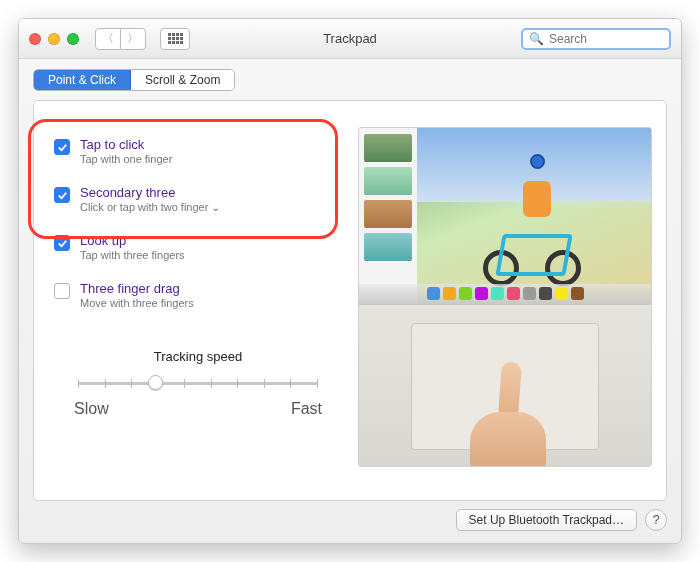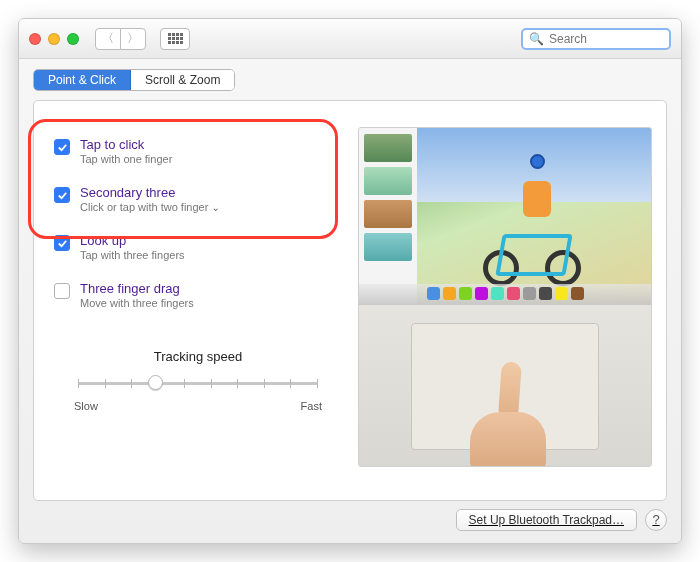--- a/index.html
+++ b/index.html
@@ -82,21 +82,21 @@
     left:-6px;top:18px;width:310px;height:120px;pointer-events:none;z-index:4;
   }
 
   .tracking{margin-top:30px;text-align:center;padding:0 24px;}
   .tracking .lbl{font-size:13px;color:#222;margin-bottom:6px;}
   .slider{position:relative;height:24px;}
   .slider .track{height:3px;background:#c7c7c7;border-radius:2px;position:relative;top:12px;margin:0 6px;}
   .slider .ticks{position:absolute;left:6px;right:6px;top:9px;display:flex;justify-content:space-between;}
   .slider .ticks span{width:1px;height:9px;background:#b8b8b8;}
   .slider .knob{position:absolute;width:15px;height:15px;border-radius:50%;background:#fff;border:1px solid #b5b5b5;box-shadow:0 1px 1px rgba(0,0,0,0.2);top:5px;left:30%;}
-  .slider-labels{display:flex;justify-content:space-between;font-size:11px;color:#555;margin-top:6px;padding:0 2px;}
+  .slider-labels{display:flex;justify-content:space-between;font-size:16px;color:#555;margin-top:6px;padding:0 2px;}
 
   .right{flex:1;display:flex;flex-direction:column;gap:0;}
   .preview{border:1px solid #d0d0d0;border-radius:3px;overflow:hidden;background:#e8e8e8;height:340px;display:flex;flex-direction:column;}
   .screen{flex:0 0 52%;background:linear-gradient(#dfe9d6,#cfeacf);position:relative;display:flex;}
   .thumbs{width:58px;background:#f4f4f4;padding:6px 5px;display:flex;flex-direction:column;gap:5px;}
   .thumbs .th{height:28px;border-radius:2px;}
   .th1{background:linear-gradient(#8a7,#585);} .th2{background:linear-gradient(#adb,#7b9);}
   .th3{background:linear-gradient(#c96,#a74);} .th4{background:linear-gradient(#8cc,#5aa);}
   .photo{flex:1;position:relative;background:linear-gradient(160deg,#7eb76c 0%,#cfe9b7 45%,#e3d39a 100%);overflow:hidden;}
   .sky{position:absolute;top:0;left:0;right:0;height:42%;background:linear-gradient(#88b5e8,#cfe0f3);}
@@ -109,21 +109,21 @@
   .dockbar{position:absolute;bottom:0;left:0;right:0;height:20px;background:linear-gradient(rgba(230,230,230,0.7),rgba(200,200,200,0.9));display:flex;gap:3px;padding:3px 12px;justify-content:center;}
   .dockbar span{width:13px;height:13px;border-radius:3px;}
   .d1{background:#4a90e2;}.d2{background:#f5a623;}.d3{background:#7ed321;}.d4{background:#bd10e0;}.d5{background:#50e3c2;}.d6{background:#e94e77;}.d7{background:#9b9b9b;}.d8{background:#4a4a4a;}.d9{background:#f8e71c;}.d10{background:#8b572a;}
 
   .trackpad{flex:1;background:linear-gradient(#e6e4df,#d9d7d1);position:relative;border-top:1px solid #c9c9c9;}
   .pad{position:absolute;left:52px;right:52px;top:18px;bottom:16px;background:#ece9e3;border:1px solid #c8c5be;border-radius:4px;}
   .finger{position:absolute;bottom:-6px;left:50%;transform:translateX(-50%);width:90px;height:110px;pointer-events:none;}
   .finger .tip{position:absolute;top:0;left:40px;width:20px;height:54px;background:linear-gradient(#f1c9a6,#e0b188);border-radius:10px 10px 6px 6px;transform:rotate(4deg);}
   .finger .hand{position:absolute;bottom:0;left:10px;width:76px;height:60px;background:linear-gradient(#edc3a0,#d9a87f);border-radius:30px 28px 10px 10px;}
 
-  .footer{display:flex;justify-content:flex-end;gap:8px;margin-top:8px;align-items:flex-start;text-decoration:underline;}
+  .footer{display:flex;justify-content:flex-end;gap:8px;margin-top:8px;align-items:flex-start;}
   .btn{height:22px;padding:0 12px;font-size:12px;background:linear-gradient(#fff,#f1f1f1);border:1px solid #bfbfbf;border-radius:5px;line-height:20px;color:#333;}
   .help{width:22px;height:22px;border:1px solid #bfbfbf;border-radius:50%;background:linear-gradient(#fff,#f0f0f0);font-size:13px;color:#555;line-height:20px;text-align:center;}
 </style>
 </head>
 <body>
 
 <div class="window">
 
   <div class="titlebar">
     <div class="traffic">
@@ -148,20 +148,21 @@
         <span></span>
           <span></span>
           <span></span>
           <span></span>
         <span></span>
           <span></span>
           <span></span>
           <span></span>
       </div>
     </div>
+    <div class="title">Trackpad</div>
     <div class="search">
       <span class="mag">🔍</span>
       <input placeholder="Search" style="">
 
     </div>
   </div>
 
   <div class="body">
 
     <div class="tabs">

